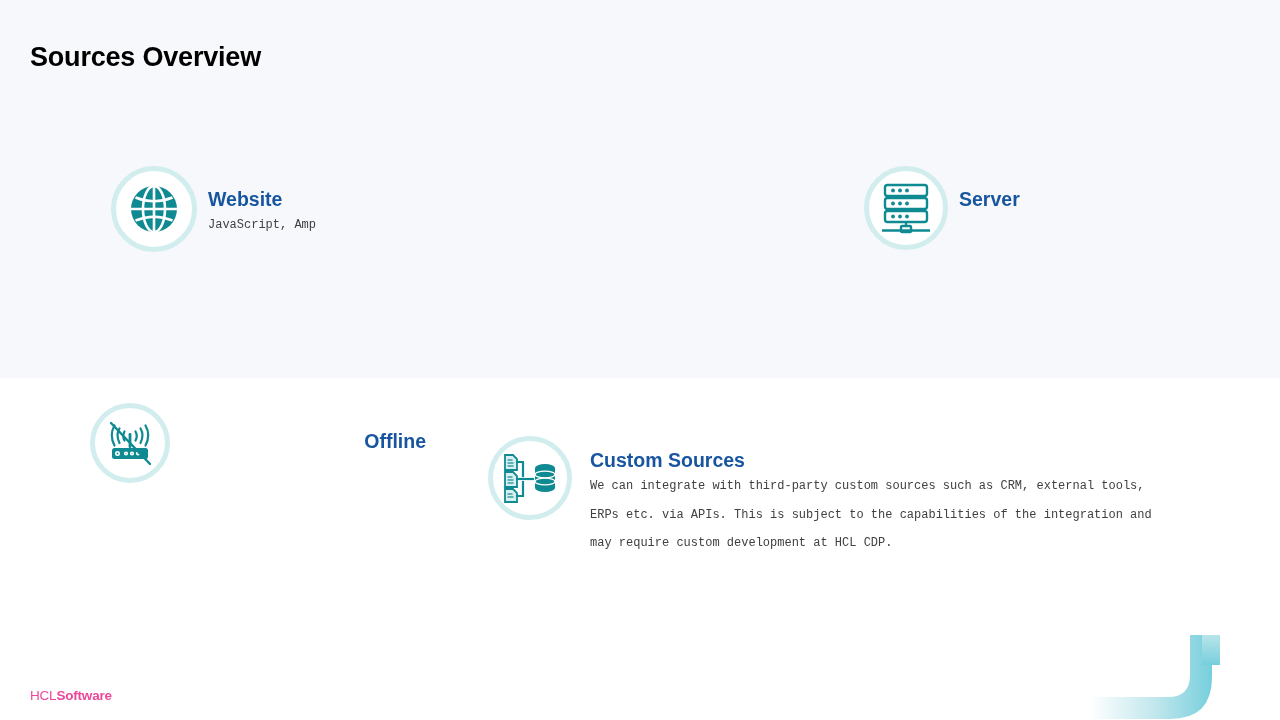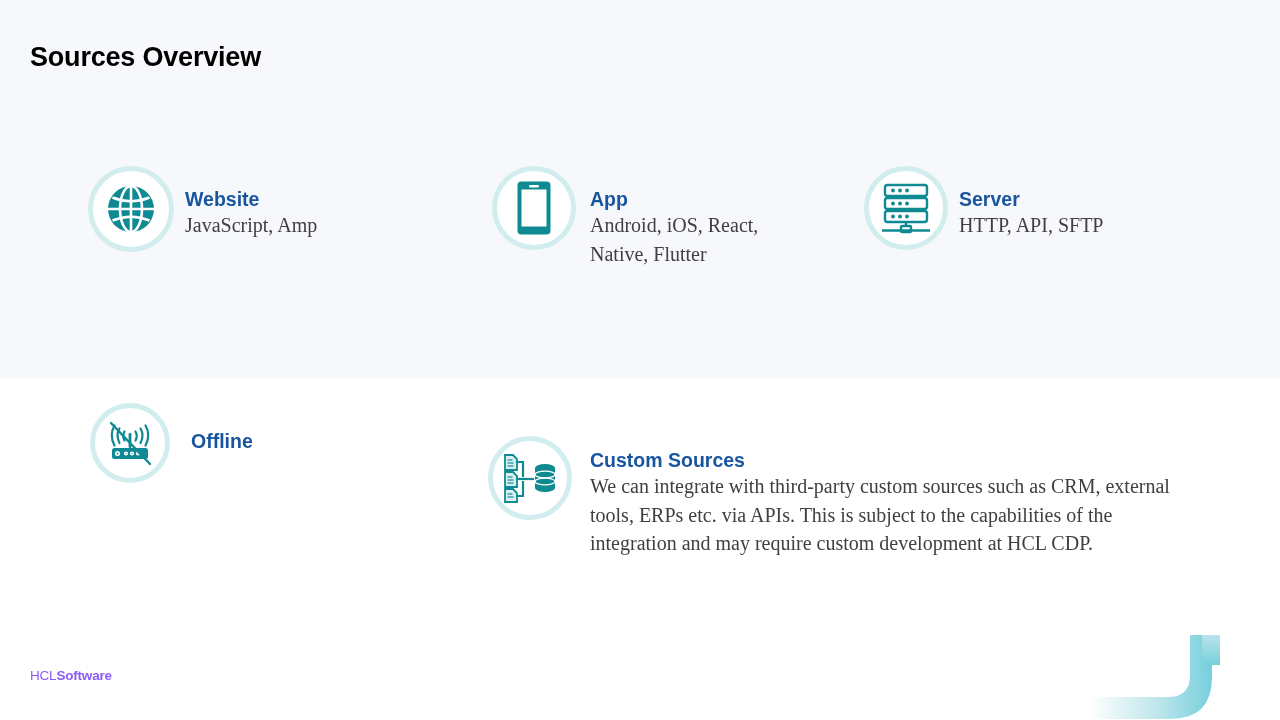--- a/index.html
+++ b/index.html
@@ -69,55 +69,55 @@
   .item-heading {
     color: #17559f;
     font-weight: bold;
     font-size: 19.5px;
     line-height: 24px;
     white-space: nowrap;
     font-family: "Liberation Sans", sans-serif;
   }
   .item-desc {
     color: #404040;
-    font-size: 20px;
+    font-size: 12px;
     line-height: 28.5px;
     font-weight: normal;
-    font-family: Liberation Serif, serif;
-  }
-
-  
-  #item-website  { left: 88px;  top: 166px; }
+    font-family: Liberation Mono, monospace;
+  }
+
+  
+  #item-website  { left: 111px;  top: 166px; }
   #item-website  .icon-ring { width: 86px; height: 86px; border: 5px solid #d2edee; }
   #item-website  .item-text { margin-left: 11px; margin-top: 21px; width: 240px; }
 
   #item-app      { left: 492px; top: 166px; }
   #item-app      .icon-ring { width: 84px; height: 84px; border: 5px solid #d2edee; }
   #item-app      .item-text { margin-left: 14px; margin-top: 21px; width: 230px; }
 
   #item-server   { left: 864px; top: 166px; }
   #item-server   .icon-ring { width: 84px; height: 84px; border: 5px solid #d2edee; }
   #item-server   .item-text { margin-left: 11px; margin-top: 21px; width: 230px; }
 
   
-  #item-offline  { left: 90px;  top: 403px; }
+  #item-offline  { left: 90px;  top: 403px; text-align: right; }
   #item-offline  .icon-ring { width: 80px; height: 80px; border: 5px solid #d2edee; }
   #item-offline  .item-text { margin-left: 21px; margin-top: 26px; width: 235px; }
 
   #item-custom   { left: 488px; top: 436px; }
   #item-custom   .icon-ring { width: 84px; height: 84px; border: 5px solid #d2edee; }
   #item-custom   .item-text { margin-left: 18px; margin-top: 12px; width: 580px; }
 
   
   #footer-logo {
     position: absolute;
     left: 30px;
-    top: 668px;
+    top: 688px;
     font-size: 13.5px;
-    color: #8b5cf6;
+    color: #ec4899;
     letter-spacing: -0.2px;
     font-family: "Liberation Sans", sans-serif;
     white-space: nowrap;
     text-align: center;
   }
   #footer-logo .logo-hcl { font-weight: normal; }
   #footer-logo .logo-software { font-weight: bold; }
 
   #corner-accent {
     position: absolute;
@@ -149,35 +149,20 @@
           <path d="M7.5 37.5 Q26 30 44.5 37.5" fill="none" stroke="#ffffff" stroke-width="2.6"></path>
         </svg>
       </span>
     </div>
     <div class="item-text">
       <div class="item-heading">Website</div>
       <div class="item-desc">JavaScript, Amp</div>
     </div>
   </div>
 
-  <div class="source-item" id="item-app">
-    <div class="icon-ring">
-      <span>
-        <svg width="36" height="56" viewBox="0 0 36 56">
-          <rect x="1.5" y="1.5" width="33" height="53" rx="4" ry="4" fill="#0f8a92"></rect>
-          <rect x="5.5" y="9.5" width="25" height="37" fill="#ffffff"></rect>
-          <rect x="13" y="5" width="10" height="2.6" rx="1.3" fill="#ffffff"></rect>
-        </svg>
-      </span>
-    </div>
-    <div class="item-text">
-      <div class="item-heading">App</div>
-      <div class="item-desc">Android, iOS, React, Native, Flutter</div>
-    </div>
-  </div>
 
   <div class="source-item" id="item-server">
     <div class="icon-ring">
       <span>
         <svg width="56" height="56" viewBox="0 0 56 56">
           <g fill="none" stroke="#0f8a92" stroke-width="2.4">
             <rect x="7" y="5" width="42" height="11" rx="2.5"></rect>
             <rect x="7" y="18" width="42" height="11" rx="2.5"></rect>
             <rect x="7" y="31" width="42" height="11" rx="2.5"></rect>
             <line x1="28" y1="42" x2="28" y2="46"></line>
@@ -193,21 +178,20 @@
             <circle cx="15" cy="36.5" r="1.9"></circle>
               <circle cx="22" cy="36.5" r="1.9"></circle>
               <circle cx="29" cy="36.5" r="1.9"></circle>
           </g>
           <rect x="23" y="46" width="10" height="6" rx="1" fill="none" stroke="#0f8a92" stroke-width="2.4"></rect>
         </svg>
       </span>
     </div>
     <div class="item-text">
       <div class="item-heading">Server</div>
-      <div class="item-desc">HTTP, API, SFTP</div>
     </div>
   </div>
 
   <div class="source-item" id="item-offline">
     <div class="icon-ring">
       <span>
         <svg width="52" height="48" viewBox="0 0 52 48">
           <g fill="#0f8a92">
             <rect x="8" y="29" width="36" height="11" rx="2.5"></rect>
             <rect x="24.6" y="14" width="2.8" height="15" rx="1.2"></rect>

